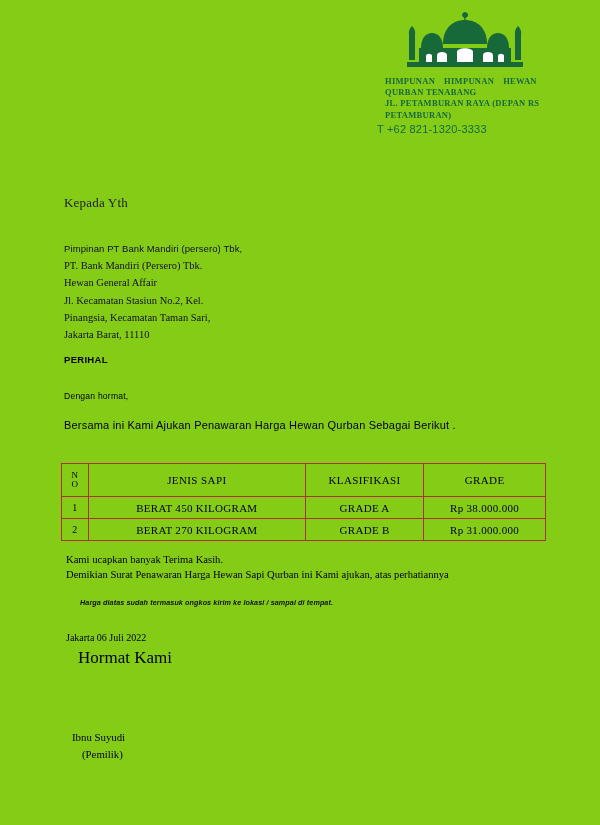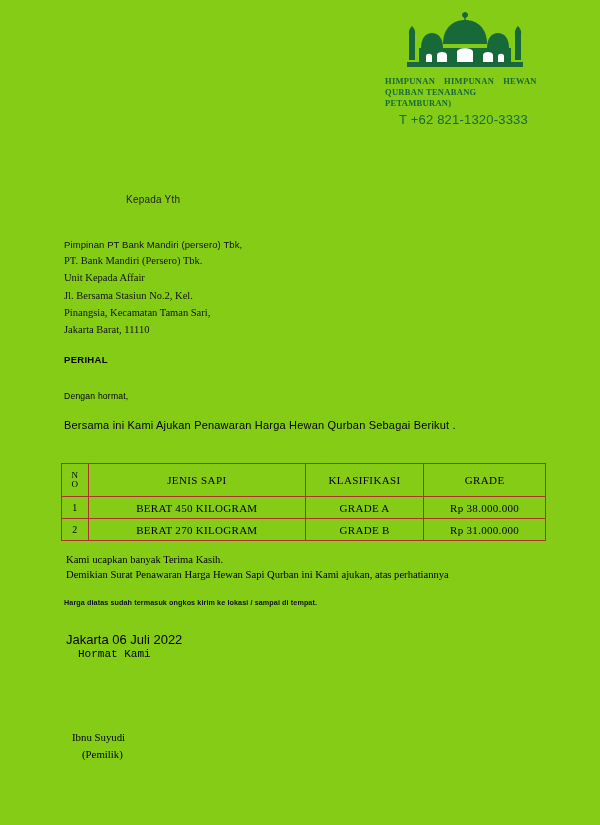--- a/index.html
+++ b/index.html
@@ -47,43 +47,42 @@
     font-size: 8.5px;
     line-height: 1.32;
     letter-spacing: 0.3px;
   }
   .org-line1 {
     display: flex;
     gap: 9px;
   }
   .phone-line {
     margin-top: 2px;
-    margin-left: 24px;
+    margin-left: 2px;
     color: #17693a;
     font-family: "Liberation Sans", sans-serif;
-    font-size: 13px;
+    font-size: 11px;
     letter-spacing: 0.2px;
   }
 
   
   .addressee {
     position: absolute;
     left: 64px;
     top: 192px;
     font-family: "Liberation Serif", serif;
     font-size: 10.5px;
     line-height: 1.65;
     color: #111;
   }
   .addressee .small-top {
-    font-family: Liberation Sans, sans-serif;
-    font-size: 10px;
+    font-family: Liberation Serif, serif;
+    font-size: 13px;
     color: #222;
     letter-spacing: .2px;
-    text-align: center;
   }
   .addressee .bold-line {
     font-family: "Liberation Sans", sans-serif;
     font-weight: normal;
     font-size: 9.5px;
     letter-spacing: .1px;
     margin-top: 28px;
   }
 
   .perihal {
@@ -170,41 +169,42 @@
     position: absolute;
     left: 66px;
     top: 552px;
     width: 470px;
     font-family: "Liberation Serif", serif;
     font-size: 10.6px;
     line-height: 1.45;
   }
   .note {
     position: absolute;
-    left: 64px;
+    left: 80px;
     top: 598px;
     font-family: "Liberation Sans", sans-serif;
     font-size: 7.2px;
     font-weight: bold;
     letter-spacing: .1px;
     color: #111;
+    font-style: italic;
   }
   .date-line {
     position: absolute;
     left: 66px;
     top: 632px;
-    font-family: Liberation Sans, sans-serif;
-    font-size: 13px;
+    font-family: Liberation Serif, serif;
+    font-size: 10px;
   }
   .regards {
     position: absolute;
     left: 78px;
     top: 648px;
-    font-family: Liberation Mono, monospace;
-    font-size: 11px;
+    font-family: Liberation Serif, serif;
+    font-size: 17px;
   }
   .signer-name {
     position: absolute;
     left: 72px;
     top: 731px;
     font-family: Liberation Serif, serif;
     font-size: 10.8px;
   }
   .signer-role {
     position: absolute;
@@ -252,31 +252,32 @@
       </svg>
     </div>
 
     <div class="org-block">
       <div class="org-line1">
         <span>HIMPUNAN</span>
         <span>HIMPUNAN</span>
         <span>HEWAN</span>
       </div>
       <div>QURBAN TENABANG</div>
+      <div>JL. PETAMBURAN RAYA (DEPAN RS</div>
       <div>PETAMBURAN)</div>
     </div>
     <div class="phone-line">T +62 821-1320-3333</div>
   </div>
 
   <div class="addressee">
     <div class="small-top">Kepada Yth</div>
     <div class="bold-line">Pimpinan PT Bank Mandiri  (persero) Tbk,</div>
     <div>PT. Bank Mandiri (Persero) Tbk.</div>
-    <div>Unit Kepada Affair</div>
-    <div>Jl. Bersama Stasiun No.2, Kel.</div>
+    <div>Hewan General Affair</div>
+    <div>Jl. Kecamatan Stasiun No.2, Kel.</div>
     <div>Pinangsia, Kecamatan Taman Sari,</div>
     <div>Jakarta Barat, 11110</div>
   </div>
 
   <div class="perihal">PERIHAL</div>
   <div class="salutation">Dengan hormat,</div>
   <div class="intro">Bersama ini Kami Ajukan Penawaran Harga Hewan Qurban Sebagai Berikut .</div>
 
   <table class="price-table">
     <thead>

